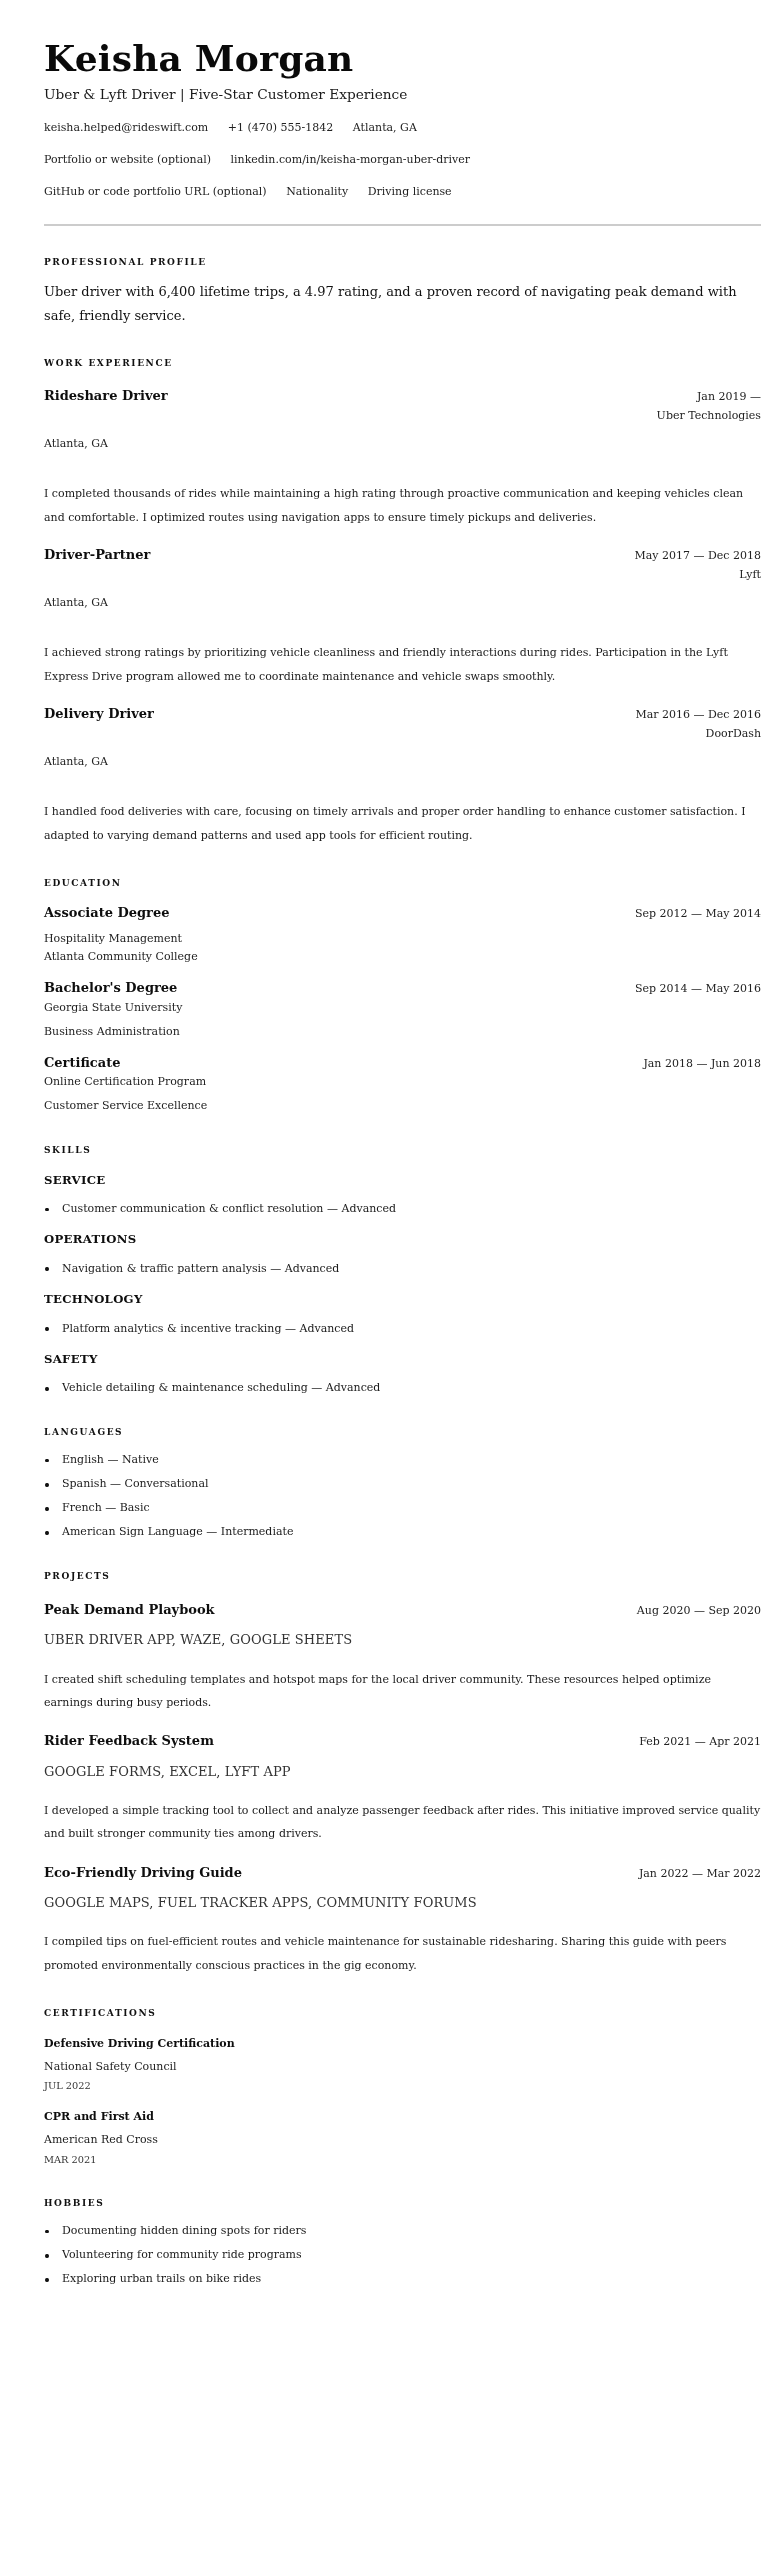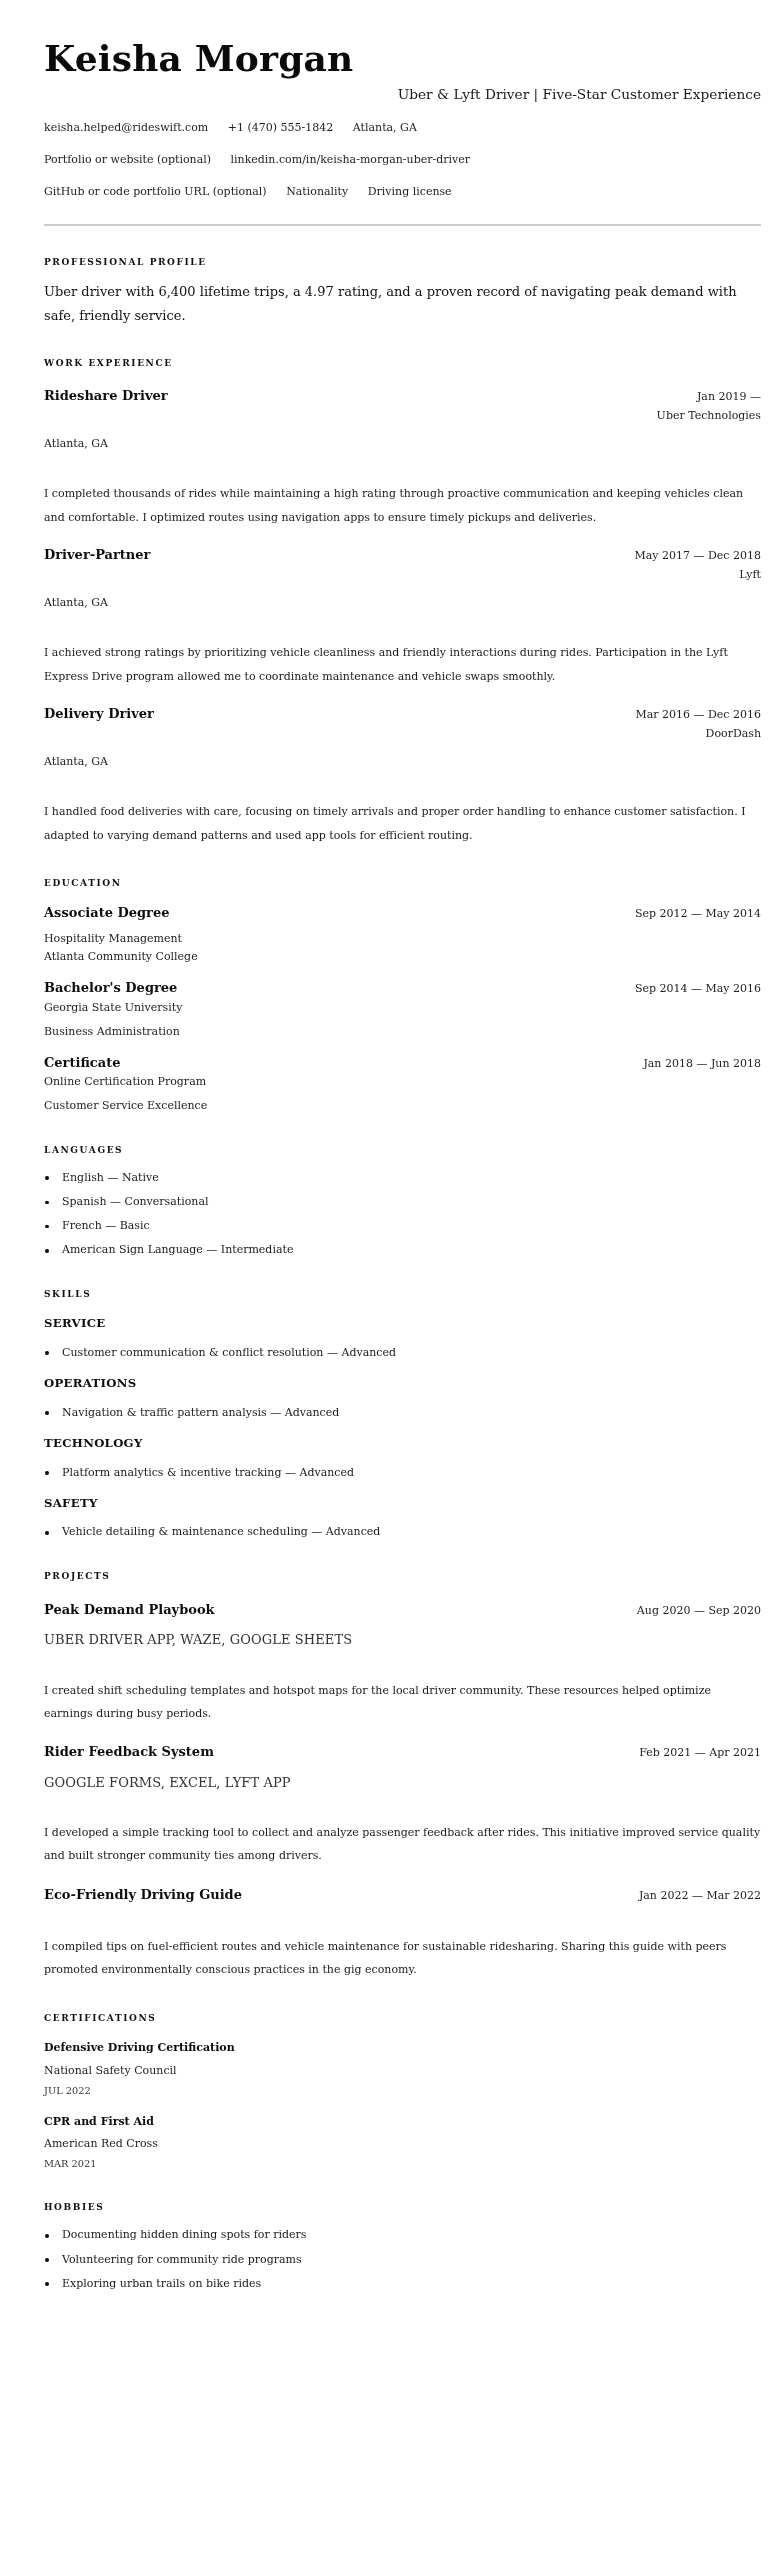--- a/index.html
+++ b/index.html
@@ -17,21 +17,20 @@
     font-weight: bold;
     line-height: 1.15;
     color: #0a0a0a;
     letter-spacing: 0.2px;
   }
   .headline {
     font-size: 13.7px;
     line-height: 1.4;
     margin-top: 5.2px;
     color: #1a1a1a;
-    text-align: right;
   }
   .contact-row {
     font-size: 11px;
     line-height: 15.6px;
     margin-top: 16.3px;
     color: #222;
     display: flex;
     gap: 19.5px;
     flex-wrap: wrap;
   }
@@ -138,21 +137,21 @@
     line-height: 14.3px;
     color: #333;
     text-transform: uppercase;
     margin-top: 14.3px;
     letter-spacing: 0.1px;
   }
   .proj-desc {
     font-size: 11px;
     line-height: 23.4px;
     color: #1a1a1a;
-    margin-top: 31px;
+    margin-top: 20px;
   }
   .cert-entry { margin-top: 15.6px; }
   .cert-name {
     font-size: 11px;
     font-weight: bold;
     line-height: 15.6px;
     color: #0e0e0e;
   }
   .cert-issuer {
     font-size: 11px;
@@ -255,66 +254,66 @@
       <div class="edu-line">Business Administration</div>
     </div>
 
     <div class="edu-entry">
       <div class="entry-head">
         <div class="entry-title">Certificate</div>
         <div class="entry-date">Jan 2018 — Jun 2018</div>
       </div>
       <div class="edu-line first">Online Certification Program</div>
       <div class="edu-line">Customer Service Excellence</div>
+    </div>
+  </section>
+
+  <section class="section">
+    <h2 class="section-title">Skills</h2>
+
+    <div class="skill-group">
+      <div class="skill-group-title">SERVICE</div>
+      <ul class="bullets">
+        <li>Customer communication &amp; conflict resolution — Advanced</li>
+      </ul>
+    </div>
+
+    <div class="skill-group">
+      <div class="skill-group-title">OPERATIONS</div>
+      <ul class="bullets">
+        <li>Navigation &amp; traffic pattern analysis — Advanced</li>
+      </ul>
+    </div>
+
+    <div class="skill-group">
+      <div class="skill-group-title">TECHNOLOGY</div>
+      <ul class="bullets">
+        <li>Platform analytics &amp; incentive tracking — Advanced</li>
+      </ul>
+    </div>
+
+    <div class="skill-group">
+      <div class="skill-group-title">SAFETY</div>
+      <ul class="bullets">
+        <li>Vehicle detailing &amp; maintenance scheduling — Advanced</li>
+      </ul>
     </div>
   </section>
 
   <section class="section">
     <h2 class="section-title">Languages</h2>
     <ul class="bullets">
       <li>English — Native</li>
       <li>Spanish — Conversational</li>
       <li>French — Basic</li>
       <li>American Sign Language — Intermediate</li>
     </ul>
   </section>
 
   <section class="section">
-    <h2 class="section-title">Skills</h2>
-
-    <div class="skill-group">
-      <div class="skill-group-title">SERVICE</div>
-      <ul class="bullets">
-        <li>Customer communication &amp; conflict resolution — Advanced</li>
-      </ul>
-    </div>
-
-    <div class="skill-group">
-      <div class="skill-group-title">OPERATIONS</div>
-      <ul class="bullets">
-        <li>Navigation &amp; traffic pattern analysis — Advanced</li>
-      </ul>
-    </div>
-
-    <div class="skill-group">
-      <div class="skill-group-title">TECHNOLOGY</div>
-      <ul class="bullets">
-        <li>Platform analytics &amp; incentive tracking — Advanced</li>
-      </ul>
-    </div>
-
-    <div class="skill-group">
-      <div class="skill-group-title">SAFETY</div>
-      <ul class="bullets">
-        <li>Vehicle detailing &amp; maintenance scheduling — Advanced</li>
-      </ul>
-    </div>
-  </section>
-
-  <section class="section">
     <h2 class="section-title">Projects</h2>
 
     <div class="proj-entry">
       <div class="entry-head">
         <div class="entry-title">Peak Demand Playbook</div>
         <div class="entry-date">Aug 2020 — Sep 2020</div>
       </div>
       <div class="proj-tech">Uber Driver App, Waze, Google Sheets</div>
       <p class="proj-desc">I created shift scheduling templates and hotspot maps for the local driver community. These resources helped optimize earnings during busy periods.</p>
     </div>
@@ -326,20 +325,21 @@
       </div>
       <div class="proj-tech">Google Forms, Excel, Lyft App</div>
       <p class="proj-desc">I developed a simple tracking tool to collect and analyze passenger feedback after rides. This initiative improved service quality and built stronger community ties among drivers.</p>
     </div>
 
     <div class="proj-entry">
       <div class="entry-head">
         <div class="entry-title">Eco-Friendly Driving Guide</div>
         <div class="entry-date">Jan 2022 — Mar 2022</div>
       </div>
+      <div class="proj-tech">Google Maps, Fuel Tracker Apps, Community Forums</div>
       <p class="proj-desc">I compiled tips on fuel-efficient routes and vehicle maintenance for sustainable ridesharing. Sharing this guide with peers promoted environmentally conscious practices in the gig economy.</p>
     </div>
   </section>
 
   <section class="section">
     <h2 class="section-title">Certifications</h2>
 
     <div class="cert-entry">
       <div class="cert-name">Defensive Driving Certification</div>
       <div class="cert-issuer">National Safety Council</div>

